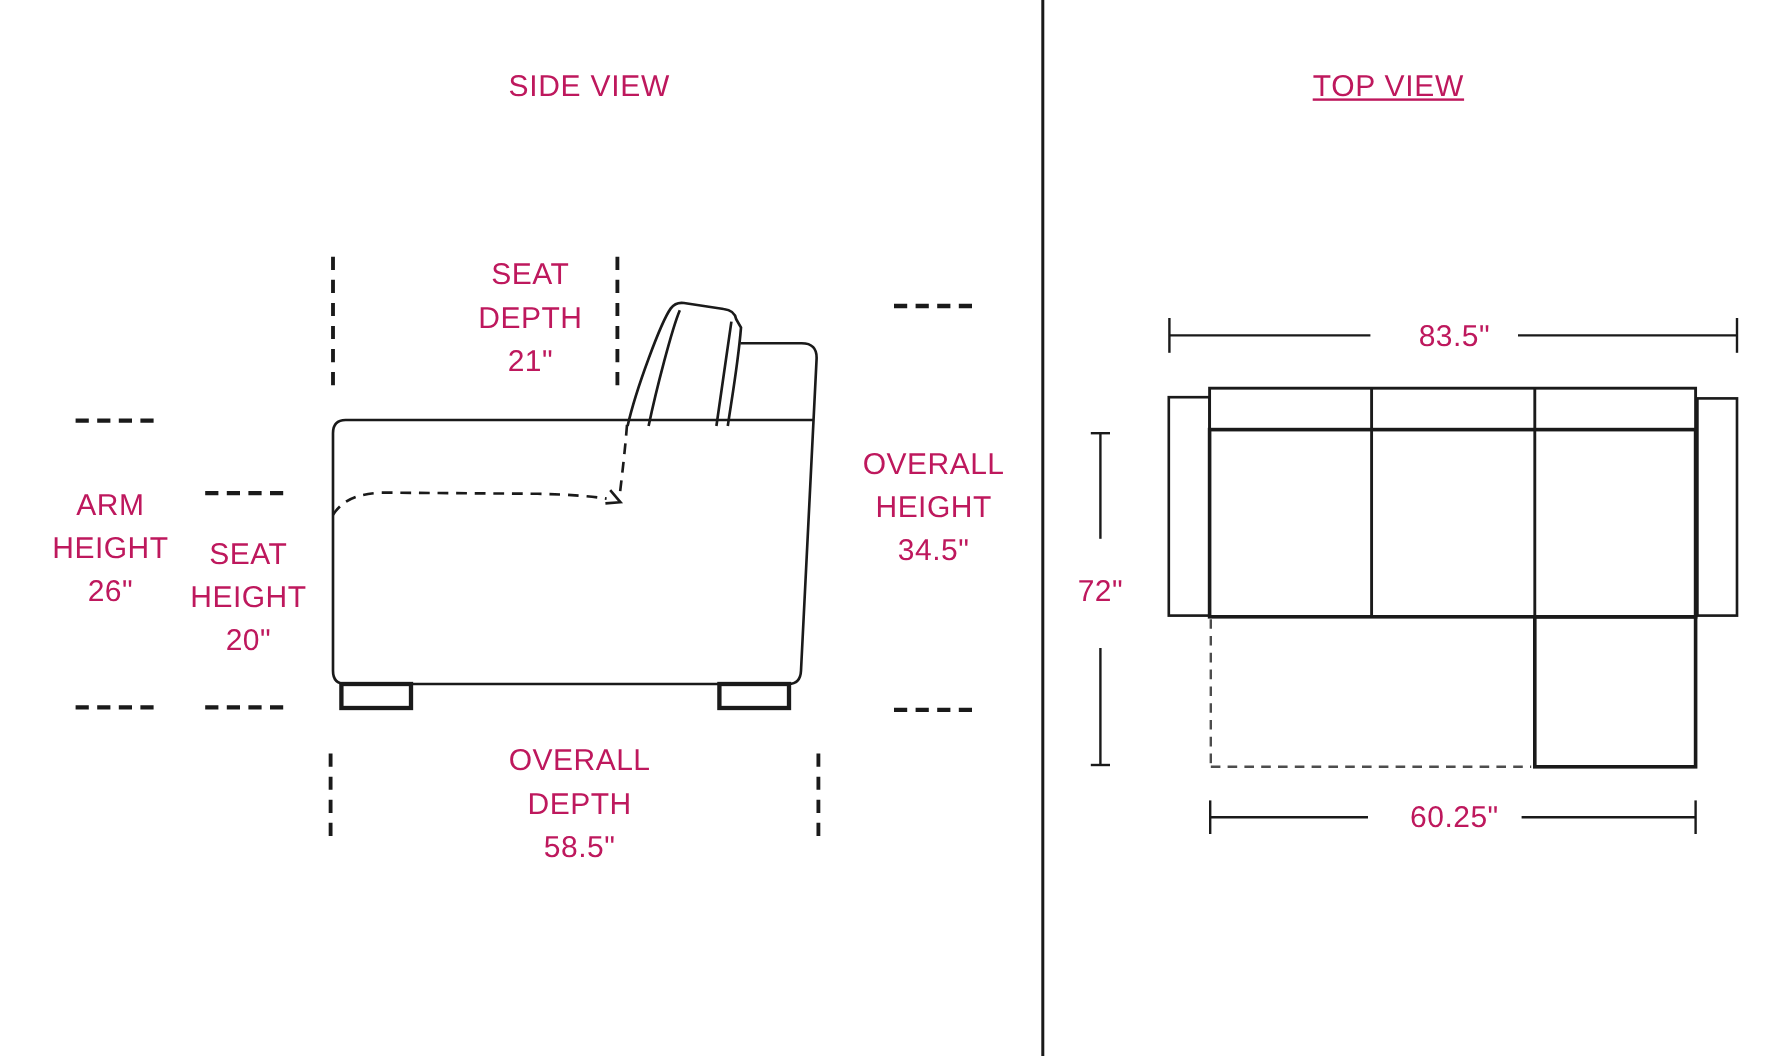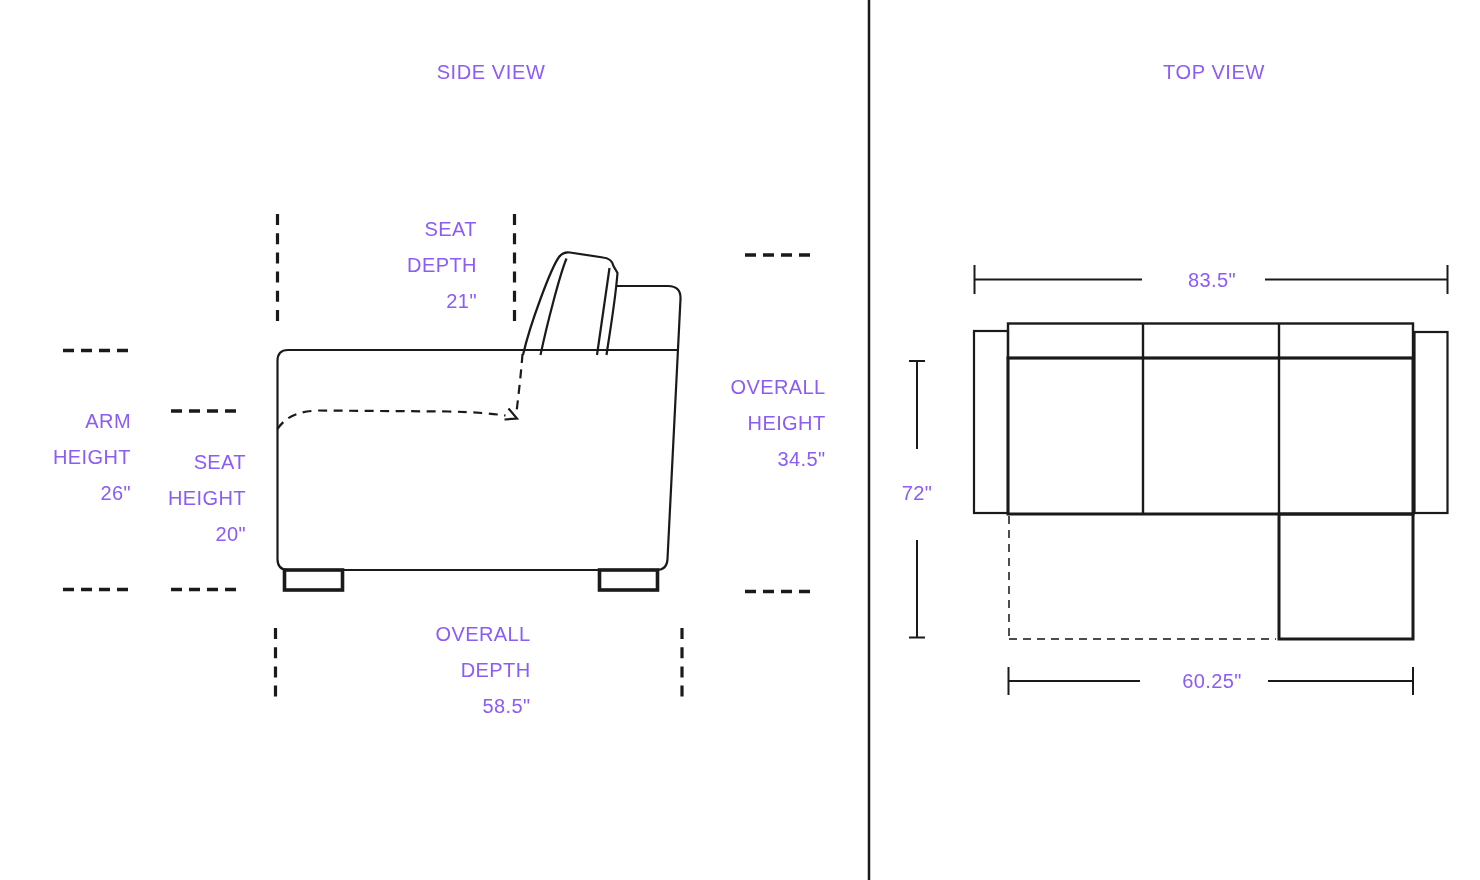--- a/index.html
+++ b/index.html
@@ -7,25 +7,25 @@
     position:relative;
     width:1480px;height:880px;
     background:#ffffff;
     font-family:"Liberation Sans", sans-serif;
     overflow:hidden;
   }
   #lineart{position:absolute;left:0;top:0;}
   .lbl{
     position:absolute;
     transform:translate(-50%,-50%);
-    text-align:right;
-    font-size:20px;
+    text-align:center;
+    font-size:25px;
     line-height:36px;
     letter-spacing:0.4px;
-    color:#8b5cf6;
+    color:#be185d;
     white-space:nowrap;
   }
   .title{letter-spacing:0.6px;}
 </style>
 </head>
 <body>
 
 <div id="stage">
 
   <svg id="lineart" width="1480" height="880" viewBox="0 0 1480 880">
@@ -102,21 +102,21 @@
         <line x1="1008.5" y1="667" x2="1008.5" y2="695"></line>
         <line x1="1413" y1="667" x2="1413" y2="695"></line>
         <line x1="1008.5" y1="681" x2="1140" y2="681"></line>
         <line x1="1268" y1="681" x2="1413" y2="681"></line>
       </g>
     </g>
   </svg>
 
   <div class="lbl title" style="left:491px;top:72px;">SIDE VIEW</div>
 
-  <div class="lbl title" style="left:1214px;top:72px;">TOP VIEW</div>
+  <div class="lbl title" style="left:1157px;top:72px;text-decoration:underline;">TOP VIEW</div>
 
   <div class="lbl" style="left:442px;top:265px;">
     <div>SEAT</div>
     <div>DEPTH</div>
     <div>21"</div>
   </div>
 
   <div class="lbl" style="left:92px;top:457px;">
     <div>ARM</div>
     <div>HEIGHT</div>

